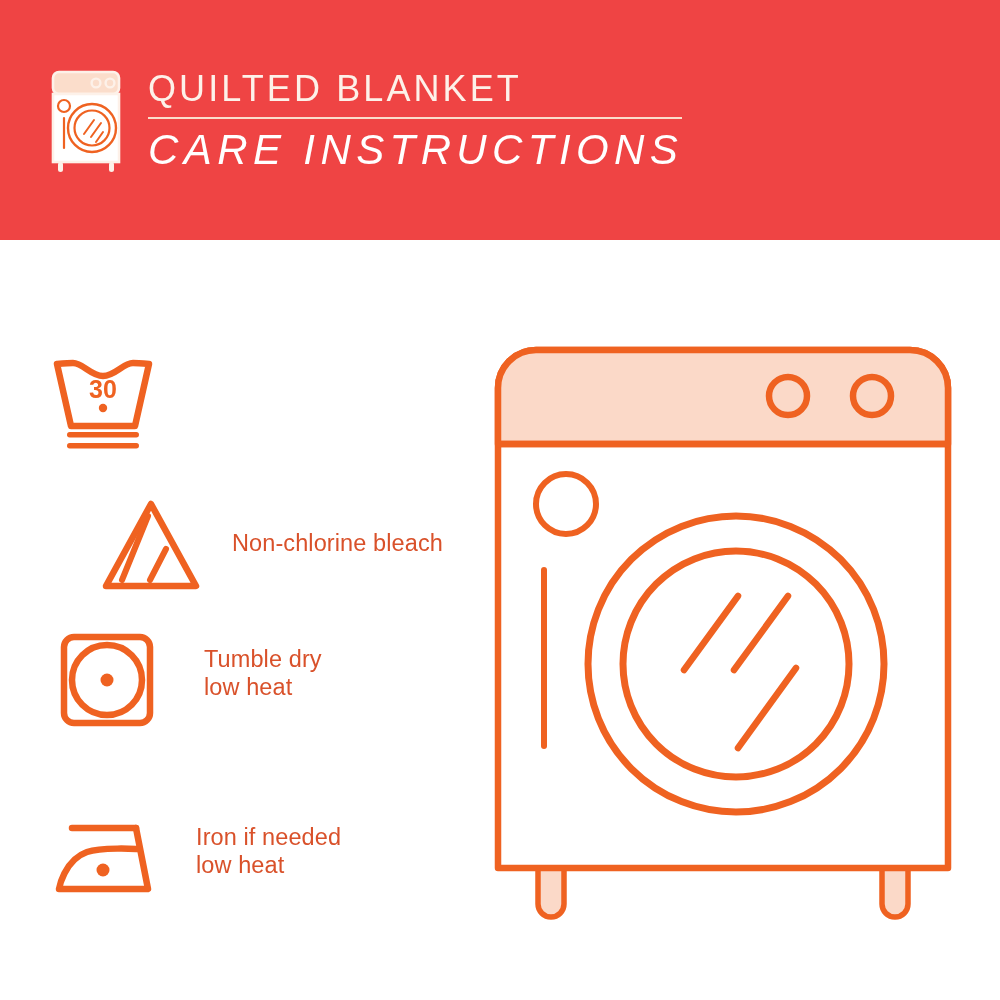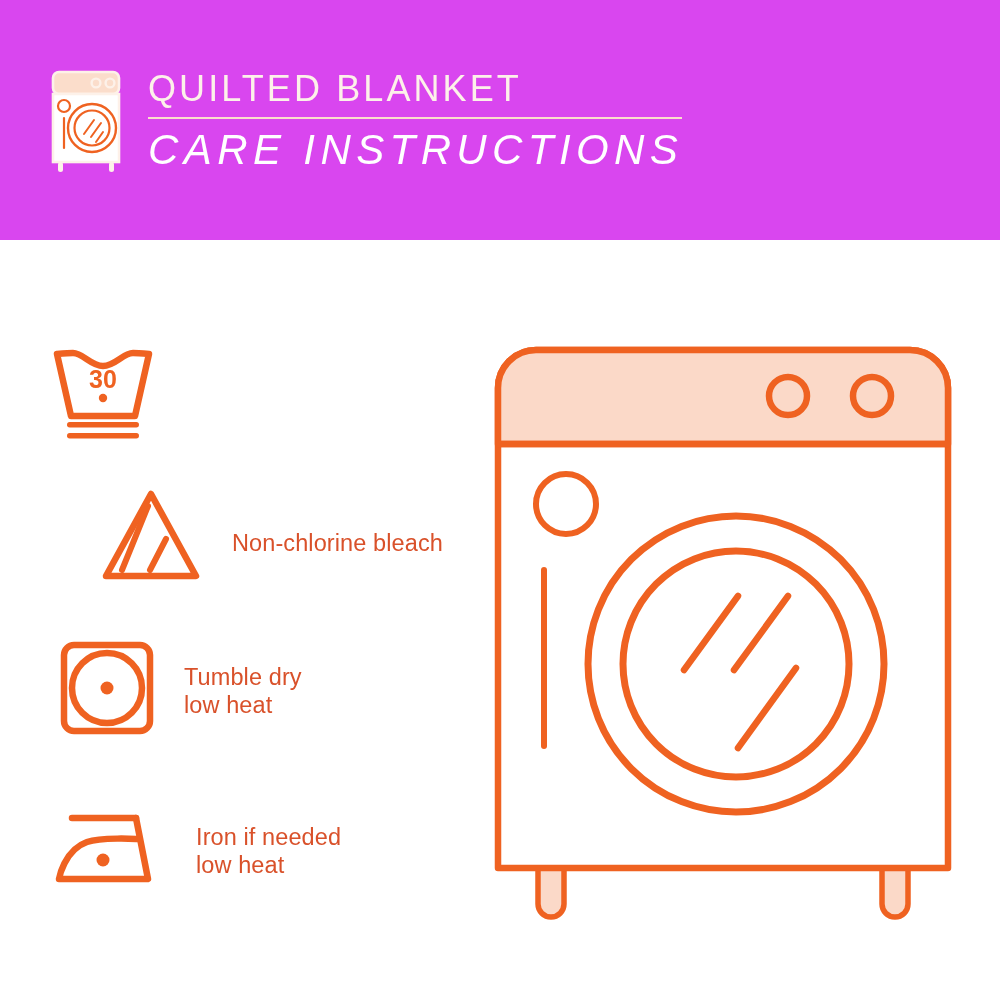--- a/index.html
+++ b/index.html
@@ -15,21 +15,21 @@
     overflow: hidden;
   }
 
   
   .header {
     position: absolute;
     left: 0;
     top: 0;
     width: 1000px;
     height: 240px;
-    background: #d946ef;
+    background: #ef4444;
   }
   .header-logo {
     position: absolute;
     left: 44px;
     top: 68px;
     width: 92px;
     height: 110px;
   }
   .header-titles {
     position: absolute;
@@ -71,29 +71,29 @@
   }
   .care-item {
     position: absolute;
     left: 0;
     width: 470px;
     display: flex;
     align-items: center;
   }
   .care-item.i0 { top: 100px; }
   .care-item.i1 { top: 244px; padding-left: 48px; }
-  .care-item.i2 { top: 392px; }
+  .care-item.i2 { top: 374px; gap: 20px; }
   .care-item.i3 { top: 552px; gap: 12px; }
 
   .care-symbol {
     width: 130px;
     min-width: 130px;
     height: 118px;
     display: flex;
-    align-items: flex-start;
+    align-items: flex-end;
     justify-content: center;
     margin-left: 42px;
   }
   .care-text {
     margin-left: 12px;
     color: #d9512a;
     font-size: 23.5px;
     line-height: 28.5px;
     letter-spacing: 0.1px;
     font-weight: 400;

